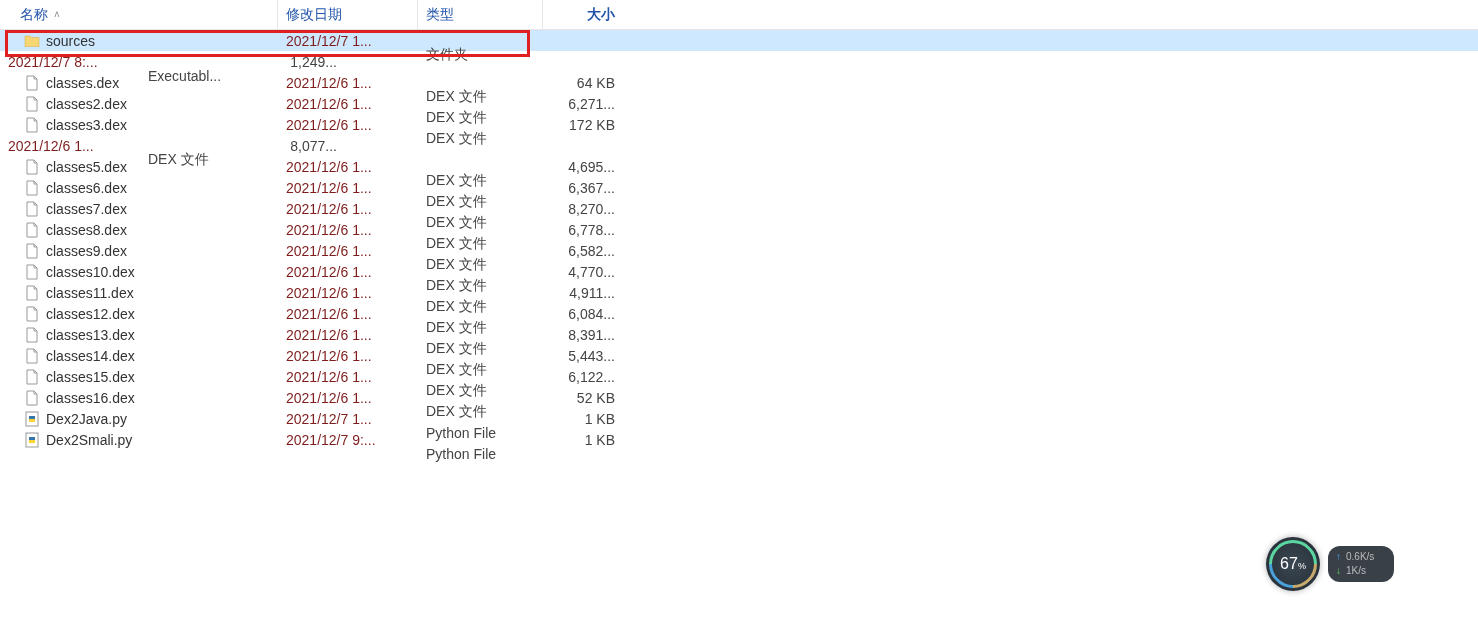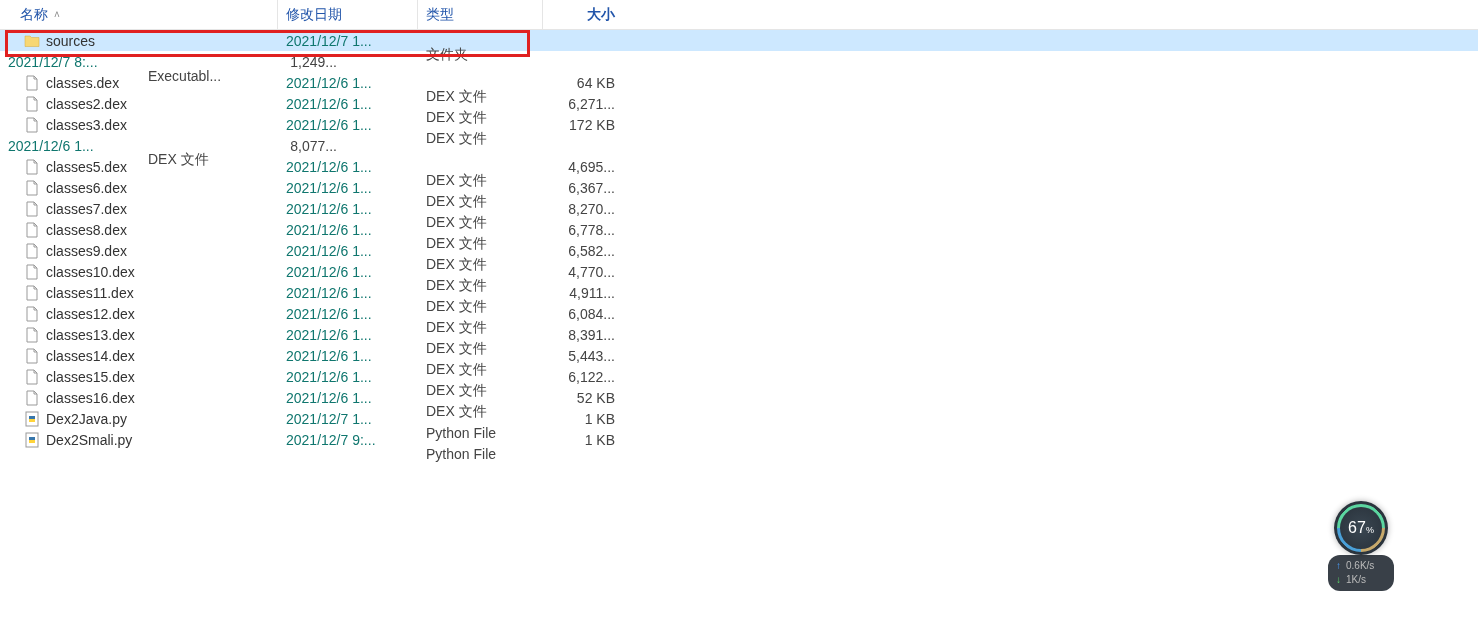--- a/index.html
+++ b/index.html
@@ -52,42 +52,41 @@
     .file-row.selected {
       background: #cde8ff;
     }
     .file-row .cell {
       padding: 0 8px;
       white-space: nowrap;
       overflow: hidden;
       text-overflow: ellipsis;
     }
     .cell.name { width: 278px; display:flex; align-items:center; padding-left: 24px; gap:6px;}
-    .cell.date { width: 140px; color:#0f766e;}
+    .cell.date { width: 140px; color:#7f1d1d;}
     .cell.type { width: 125px; color:#444;margin-top:28px;}
     .cell.size { width: 80px; text-align: right; color:#444;}
     .icon { width:16px; height:16px; display:inline-flex; align-items:center; justify-content:center; flex-shrink:0;}
     .highlight-box {
       position: absolute;
       left: 5px;
       top: 30px;
       width: 525px;
       height: 27px;
       border: 3px solid #e02020;
       pointer-events: none;
     }
     
     .widget {
       position: absolute;
       right: 84px;
       bottom: 34px;
       display: flex;
       align-items: center;
-      gap: 0;
-      flex-direction: column;
+      gap: 8px;
     }
     .gauge {
       width: 54px; height: 54px;
       border-radius: 50%;
       background: radial-gradient(circle at 50% 50%, #3a4752 0%, #2a333c 70%);
       position: relative;
       display:flex; align-items:center; justify-content:center;
       box-shadow: 0 0 6px rgba(0,0,0,0.3);
     }
     .gauge-ring {

